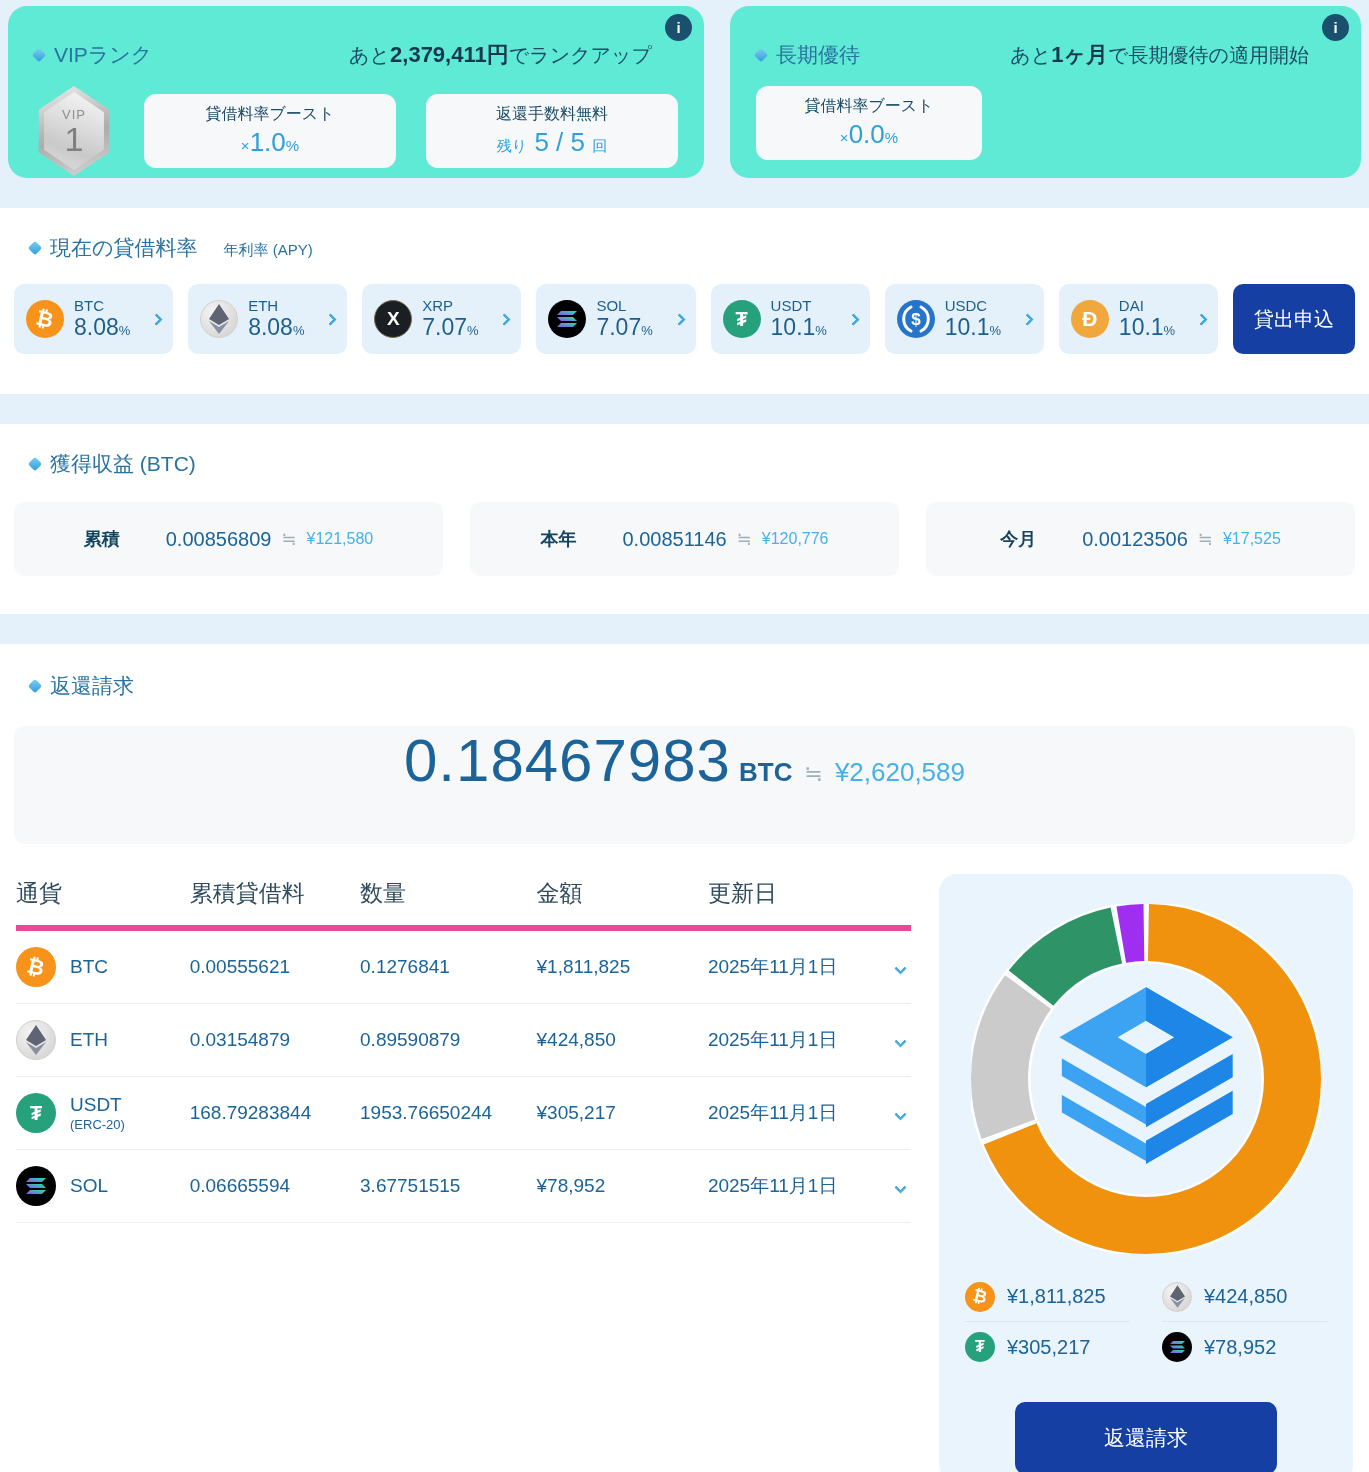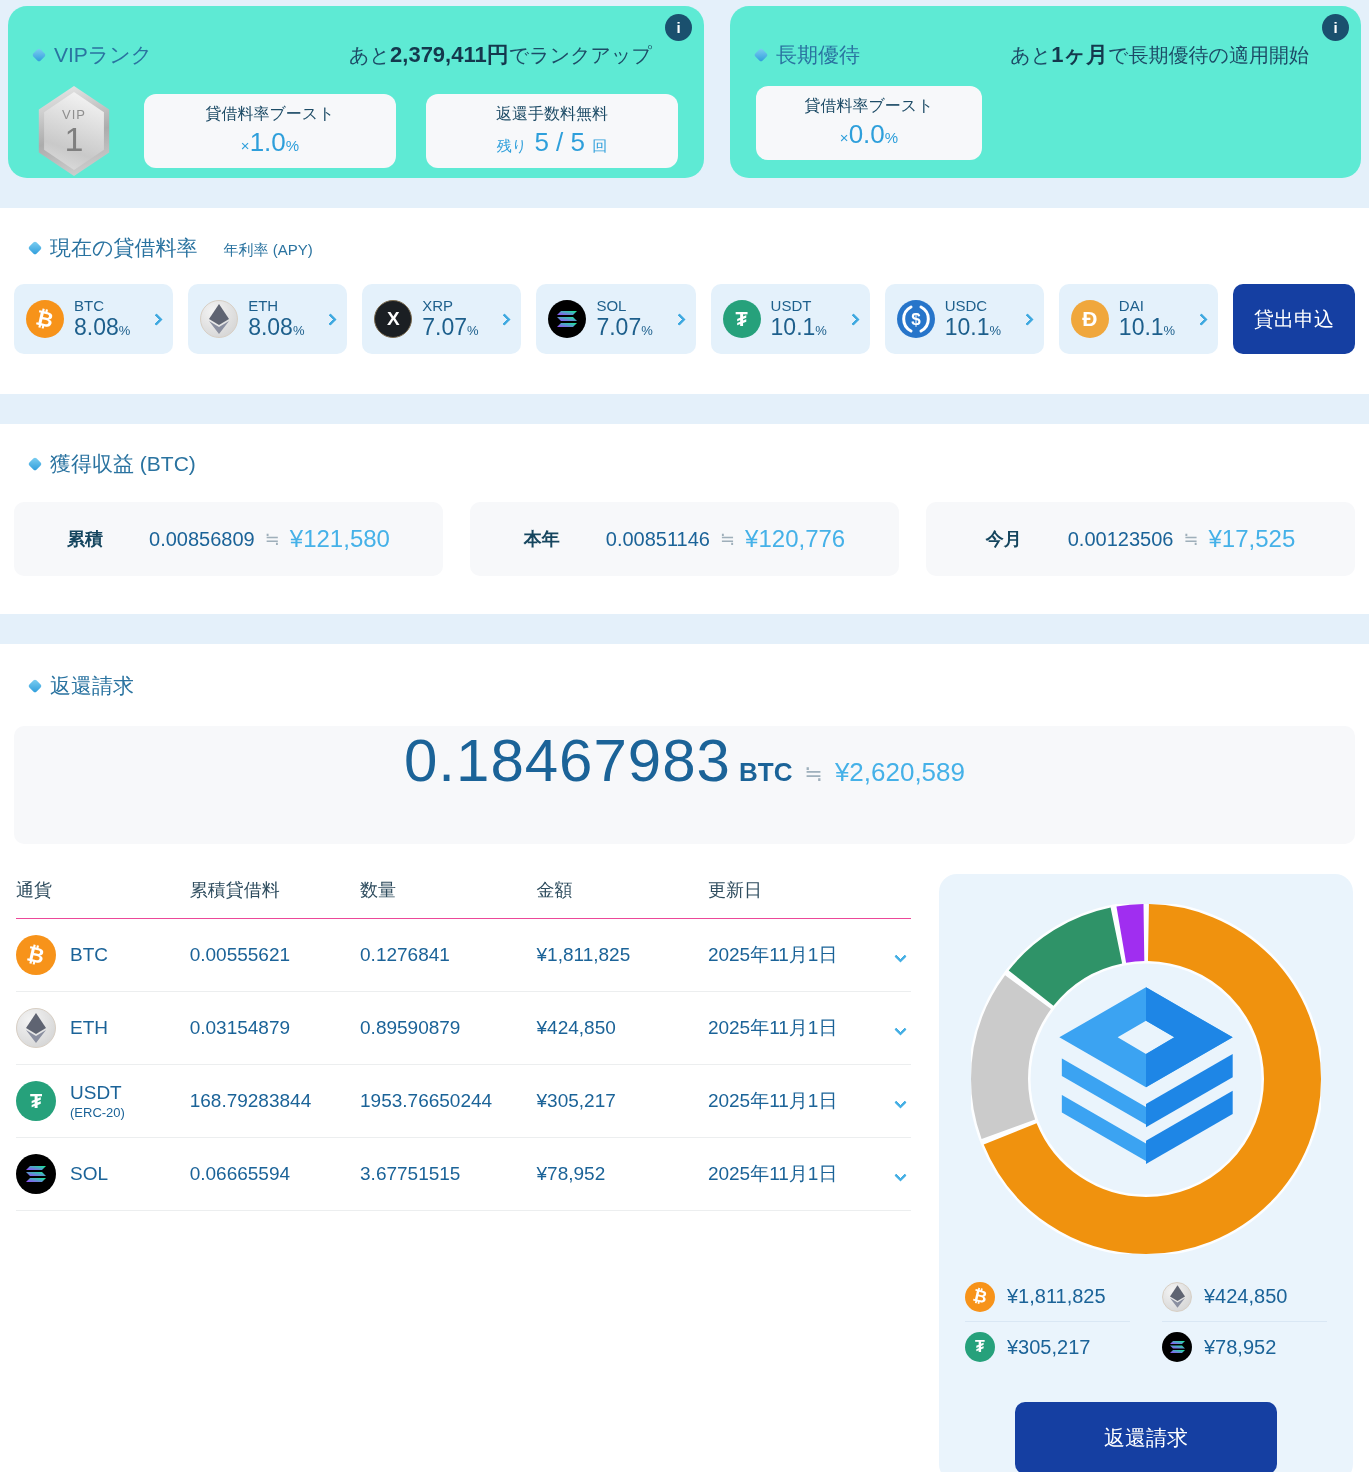--- a/index.html
+++ b/index.html
@@ -79,33 +79,33 @@
   .coin.sz30.usdt { font-size:16px; }
   .coin.usdc { background:#2775CA; }
   .coin.dai { background:#F0A73C; font-size:21px; }
   
   .earn-row { display:flex; gap:27px; padding:0 14px; margin-top:24px; }
   .earn-card { flex:1; height:74px; background:#F7F8FA; border-radius:10px;
                display:flex; align-items:center; justify-content:center; }
   .earn-label { font-size:18px; font-weight:bold; color:#15455E; margin-right:46px; }
   .earn-btc { font-size:20px; color:#1B6398; }
   .approx { font-size:18px; color:#9FAFBA; margin:0 10px; }
-  .earn-yen { font-size:24px; color:#45B1E8; }
+  .earn-yen { font-size:16px; color:#45B1E8; }
   
   .total-card { margin:26px 14px 0; height:118px; background:#F7F8FA; border-radius:10px;
                 display:flex; align-items:baseline; justify-content:center; }
   .total-btc { font-size:60px; color:#1B6398; letter-spacing:1px; }
   .total-unit { font-size:26px; color:#1B6398; font-weight:bold; margin-left:8px; }
   .total-approx { font-size:22px; color:#9FB0BC; margin:0 12px; }
   .total-yen { font-size:26px; color:#45B1E8; }
   .hold-body { display:flex; gap:28px; padding:0 16px; margin-top:30px; }
   
   .asset-table { flex:1; border-collapse:collapse; align-self:flex-start; }
-  .asset-table th { text-align:left; font-weight:normal; font-size:18px; color:#2E4C5E;
-                    padding:4px 0 16px; border-bottom:1px solid #ec4899; }
+  .asset-table th { text-align:left; font-weight:normal; font-size:23px; color:#2E4C5E;
+                    padding:4px 0 16px; border-bottom:6px solid #ec4899; }
   .asset-table td { font-size:19px; color:#1B6398; padding:16px 0; border-bottom:1px solid #ECEEEF; }
   .coin-cell { display:flex; align-items:center; gap:14px; }
   .coin-name { line-height:1.25; }
   .coin-sub { font-size:13px; }
   .chev-cell { text-align:right; padding-right:6px !important; }
   
   .panel { flex:0 0 414px; height:608px; background:#EAF4FC; border-radius:18px; padding:26px 24px 0; }
   .donut-wrap { position:relative; width:350px; height:350px; margin:4px auto 0; }
   .donut-logo { position:absolute; left:50%; top:50%; transform:translate(-50%,-50%); }
   .legend { display:grid; grid-template-columns:1fr 1fr; column-gap:32px; margin-top:18px; padding:0 2px; }

